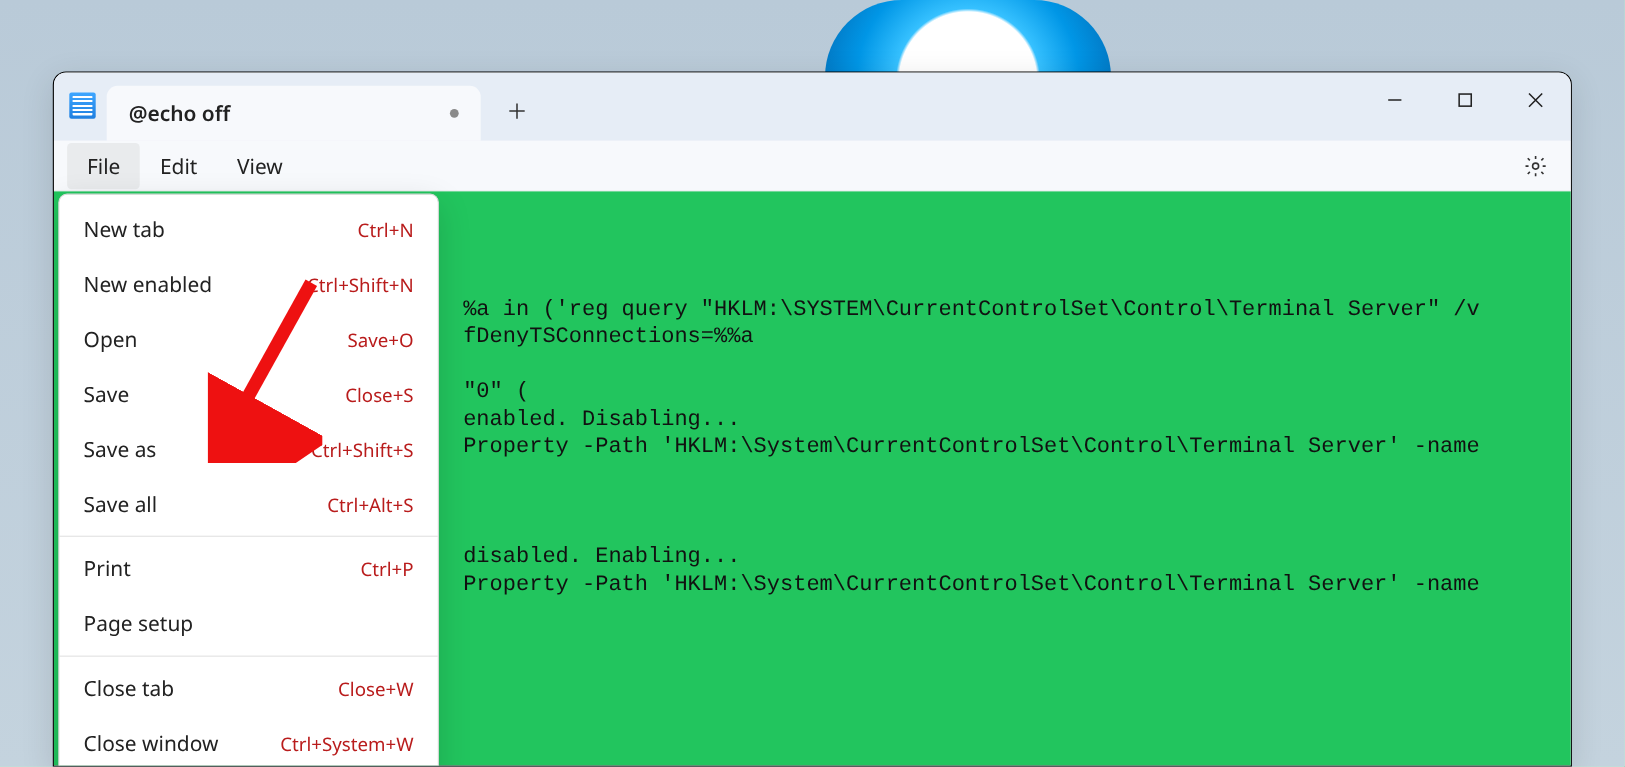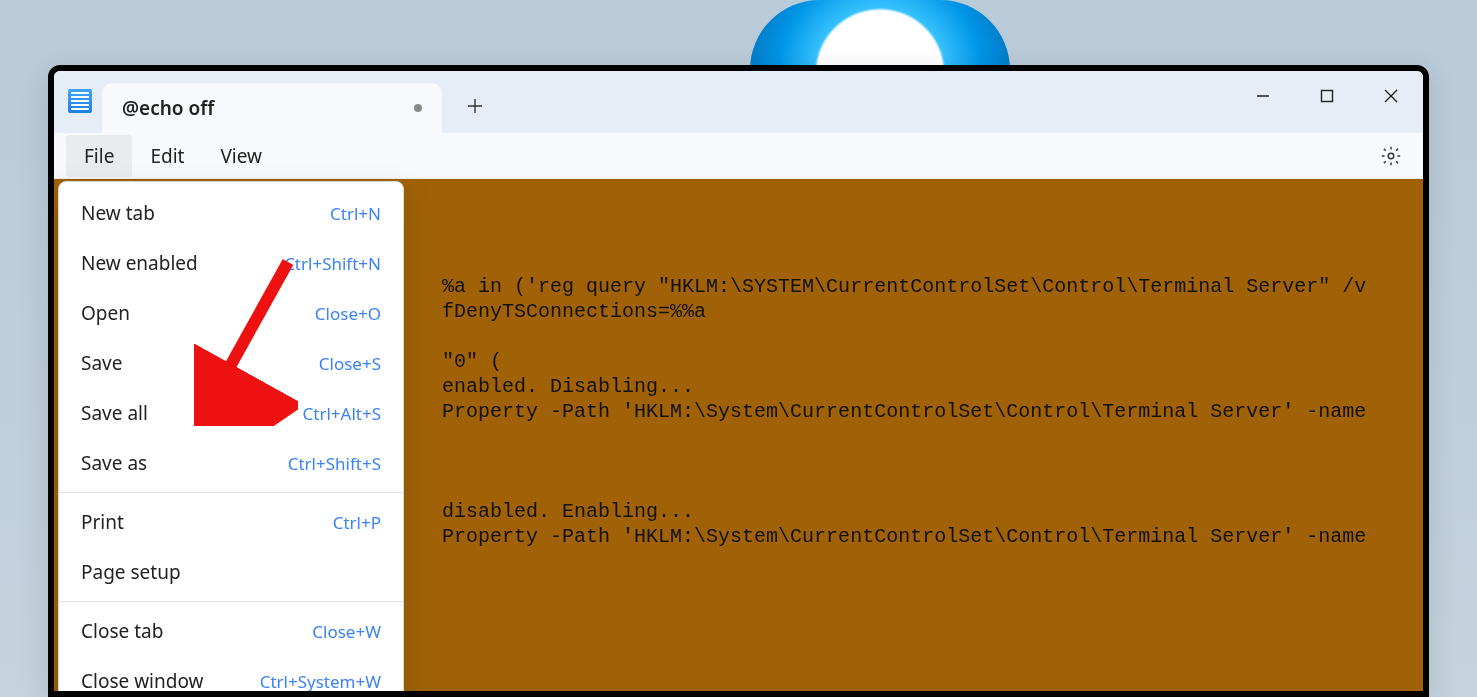--- a/index.html
+++ b/index.html
@@ -21,21 +21,21 @@
     background: radial-gradient(circle at 50% 105%, #fff 42%, #36c1ff 44%, #0096e6 68%, #036bb5 100%);
     filter: blur(0.3px);
   }
   .window {
     position: absolute;
     left: 48px;
     top: 65px;
     right: 48px;
     bottom: 0;
     background: #f7f9fc;
-    border: 6px solid #000000;
+    border: 1px solid #000000;
     border-radius: 12px 12px 0 0;
     overflow: hidden;
     box-shadow: 0 8px 30px rgba(0,0,0,0.12);
   }
   .titlebar {
     height: 62px;
     background: #e6edf6;
     display: flex;
     align-items: flex-end;
     padding-left: 14px;
@@ -119,22 +119,22 @@
   .settings-btn {
     position:absolute; right:14px;
     display:flex;align-items:center;justify-content:center;
     width:36px;height:36px;
   }
   .editor {
     position:absolute;
     left:0; right:0;
     top:108px;
     bottom:0;
-    background:#a16207;
-    padding: 20px 28px;
+    background:#22c55e;
+    padding: 20px 12px;
     font-family: Consolas, "Courier New", monospace;
     font-size: 20px;
     line-height: 25px;
     color:#111;
     white-space: pre;
     overflow:hidden;
   }
   .dropdown {
     position:absolute;
     left:4px;
@@ -147,21 +147,21 @@
     padding:6px 0;
   }
   .dd-item {
     display:flex;
     justify-content:space-between;
     align-items:center;
     padding: 12px 22px;
     font-size:19px;
     color:#222;
   }
-  .dd-short { color:#3b82f6; font-size:17px; }
+  .dd-short { color:#b91c1c; font-size:17px; }
   .dd-sep { border-top:1px solid #e2e2e2; margin:4px 0; }
   .arrow {
     position:absolute;
     left:140px;
     top:185px;
     width:104px;
     height:170px;
     pointer-events:none;
   }
 </style>
@@ -233,33 +233,33 @@
       <div class="dd-item">
         <span>New tab</span>
         <span class="dd-short">Ctrl+N</span>
       </div>
       <div class="dd-item">
         <span>New enabled</span>
         <span class="dd-short">Ctrl+Shift+N</span>
       </div>
       <div class="dd-item">
         <span>Open</span>
-        <span class="dd-short">Close+O</span>
+        <span class="dd-short">Save+O</span>
       </div>
       <div class="dd-item">
         <span>Save</span>
         <span class="dd-short">Close+S</span>
       </div>
       <div class="dd-item">
+        <span>Save as</span>
+        <span class="dd-short">Ctrl+Shift+S</span>
+      </div>
+      <div class="dd-item">
         <span>Save all</span>
         <span class="dd-short">Ctrl+Alt+S</span>
-      </div>
-      <div class="dd-item">
-        <span>Save as</span>
-        <span class="dd-short">Ctrl+Shift+S</span>
       </div>
       <div class="dd-sep"></div>
       <div class="dd-item">
         <span>Print</span>
         <span class="dd-short">Ctrl+P</span>
       </div>
       <div class="dd-item">
         <span>Page setup</span>
         <span class="dd-short"></span>
       </div>

